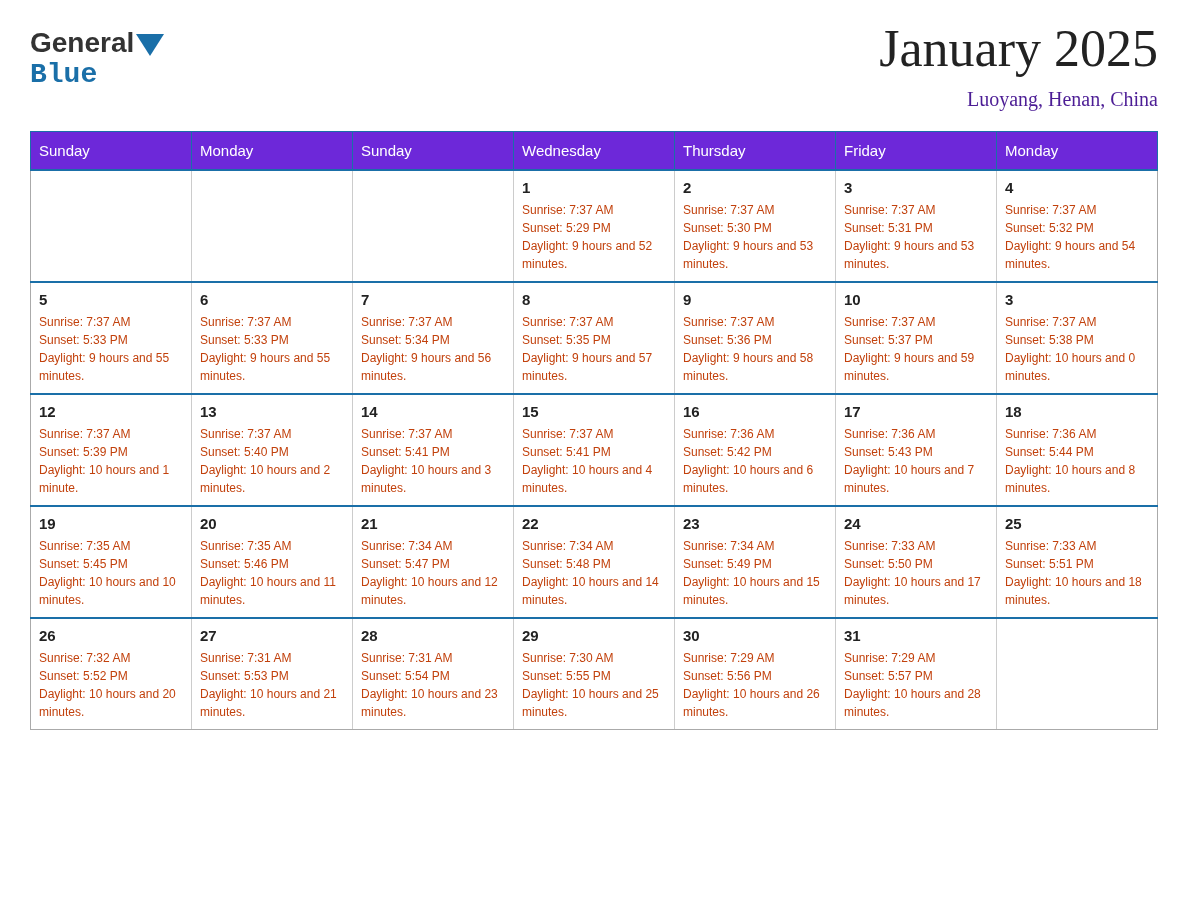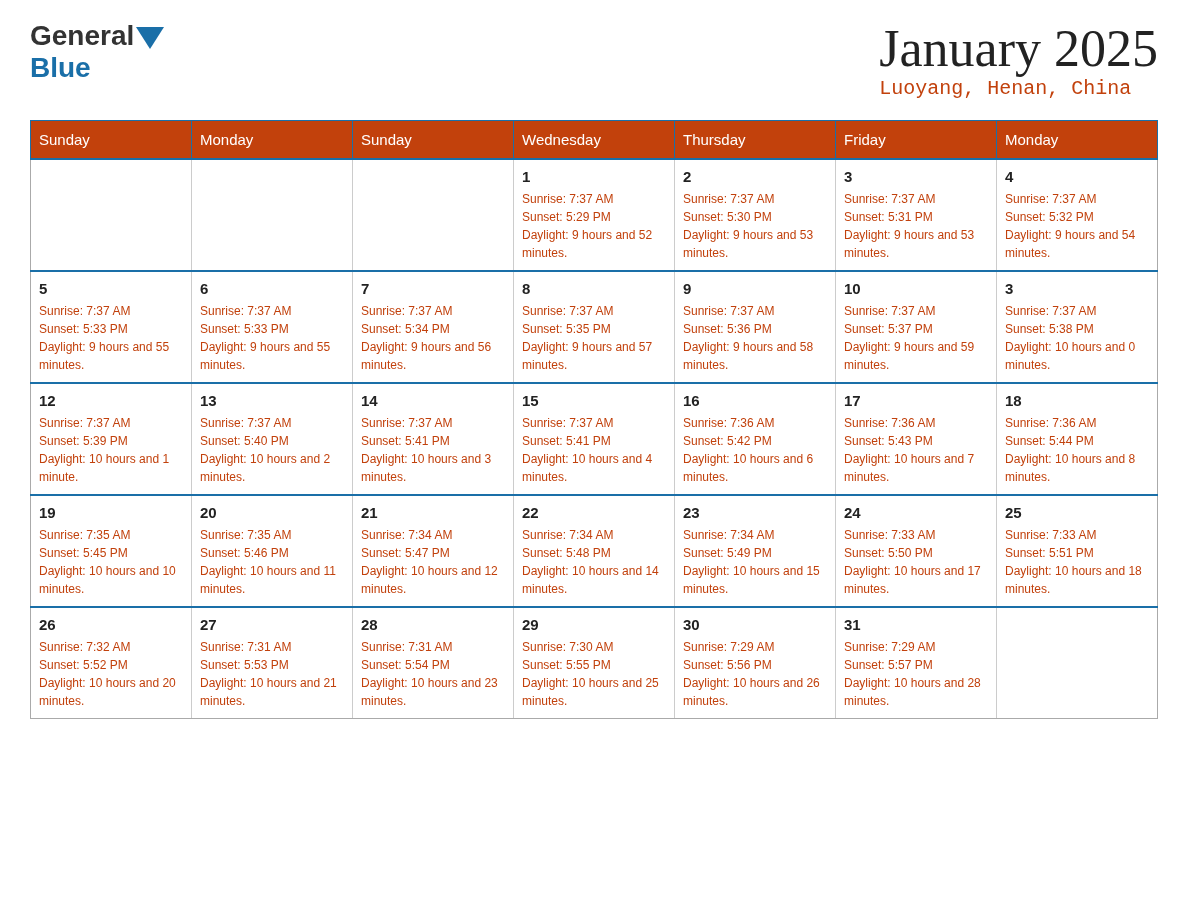--- a/index.html
+++ b/index.html
@@ -13,20 +13,21 @@
     .header {
       display: flex;
       justify-content: space-between;
       align-items: flex-start;
       margin-bottom: 20px;
     }
     .logo {
       display: flex;
       flex-direction: column;
       align-items: flex-start;
+      margin-top: 7px;
     }
     .logo-top {
       display: flex;
       align-items: center;
     }
     .logo-general {
       font-size: 28px;
       font-weight: bold;
       color: #333;
       font-family: Arial, sans-serif;
@@ -37,45 +38,45 @@
       border-left: 14px solid transparent;
       border-right: 14px solid transparent;
       border-top: 22px solid #1a6fa8;
       margin-left: 2px;
       margin-top: 4px;
     }
     .logo-blue {
       font-size: 28px;
       font-weight: bold;
       color: #1a6fa8;
-      font-family: Liberation Sans, sans-serif;
+      font-family: Liberation Mono, monospace;
     }
     .title-section {
-      text-align: left;
+      text-align: right;
     }
     .month-title {
       font-size: 52px;
       font-weight: normal;
       color: #222;
       font-family: Georgia, serif;
       line-height: 1.1;
     }
     .location {
       font-size: 20px;
-      color: #c2410c;
-      font-family: Liberation Mono, monospace;
-      margin-top: 0;
+      color: #4c1d95;
+      font-family: Liberation Serif, serif;
+      margin-top: 11px;
     }
     .calendar {
       width: 100%;
       border-collapse: collapse;
       border: 1px solid #aaa;
     }
     .calendar th {
-      background-color: #c2410c;
+      background-color: #6d28d9;
       color: #fff;
       font-size: 15px;
       font-weight: normal;
       padding: 10px 8px;
       text-align: left;
       border: 1px solid #1a6fa8;
     }
     .calendar td {
       vertical-align: top;
       padding: 6px 8px 8px 8px;

